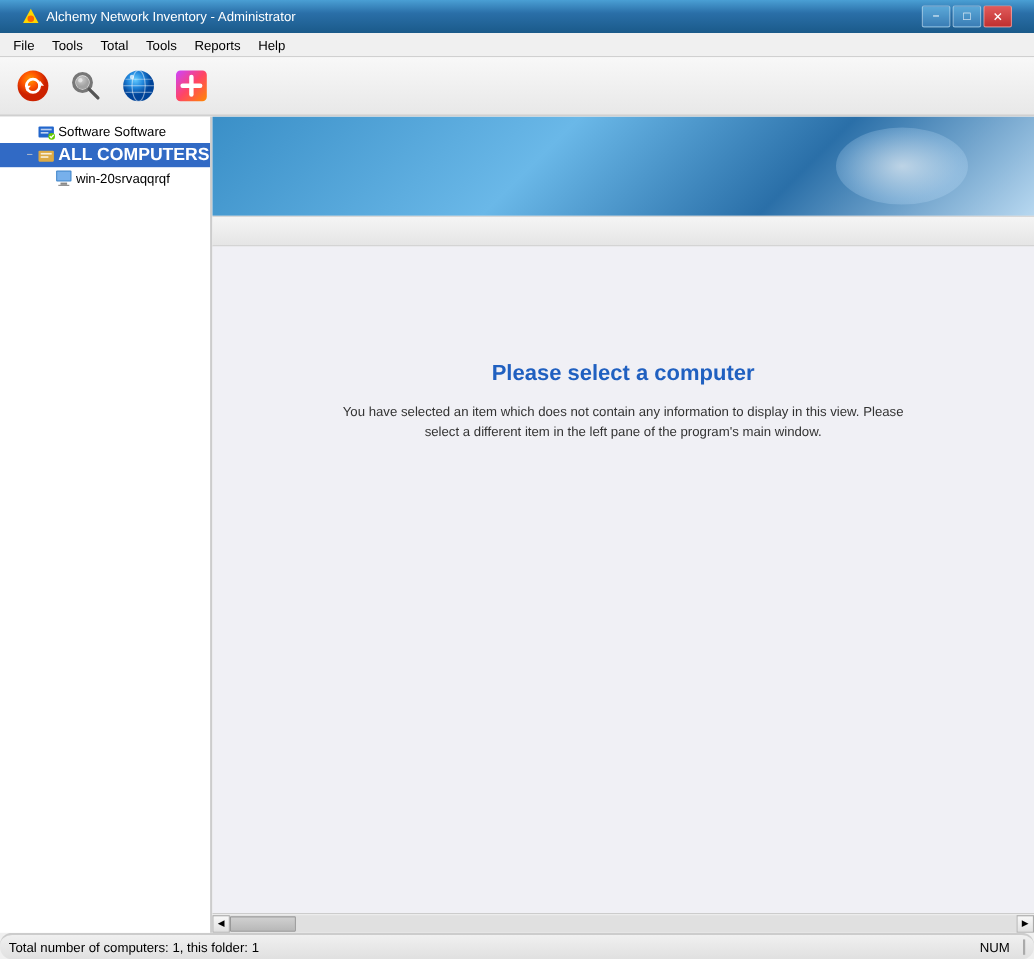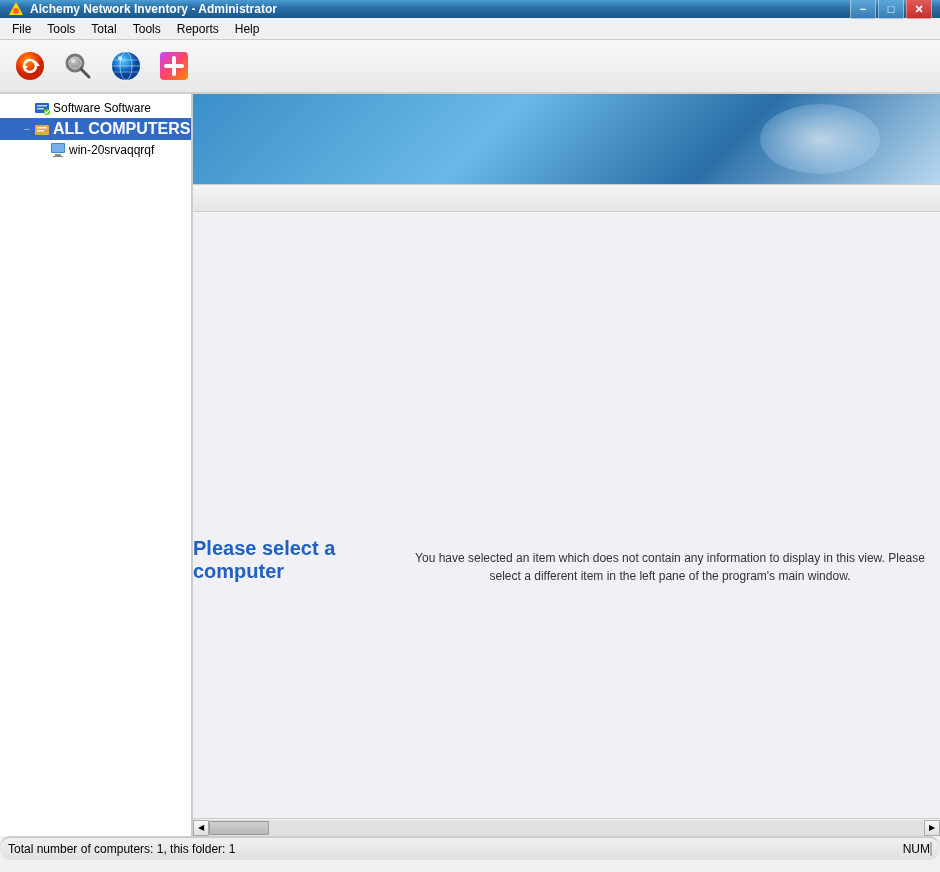--- a/index.html
+++ b/index.html
@@ -8,28 +8,27 @@
       font-size: 12px;
       background: #f0f0f0;
       width: 940px;
       height: 872px;
       overflow: hidden;
     }
 
     
     .title-bar {
       background: linear-gradient(to bottom, #4a9fd4 0%, #2a6fa8 40%, #1a5a8a 100%);
-      height: 18px;
+      height: 30px;
       display: flex;
       align-items: center;
       justify-content: space-between;
-      padding: 0 8px;
+      padding: 0 20px;
       color: white;
       font-size: 12px;
-      font-weight: bold;
     }
     .title-bar-left {
       display: flex;
       align-items: center;
       gap: 6px;
     }
     .title-icon {
       width: 16px;
       height: 16px;
     }
@@ -188,21 +187,21 @@
       border-bottom: 1px solid #ccc;
       border-top: 1px solid #d0d0d0;
       flex-shrink: 0;
     }
 
     
     .content-body {
       flex: 1;
       background: #f0f0f5;
       display: flex;
-      flex-direction: row;
+      flex-direction: column;
       align-items: center;
       justify-content: flex-start;
       padding-top: 104px;
       overflow: hidden;
     }
 
     .select-computer-title {
       color: #2060c0;
       font-size: 20px;
       font-weight: bold;
@@ -275,20 +274,21 @@
       align-items: center;
       justify-content: space-between;
       padding: 0 8px;
       font-size: 12px;
       color: #000;
       border-radius: 11px;
     }
     .status-right {
       display: flex;
       align-items: flex-end;
+      gap: 12px;
     }
     .status-num {
       font-size: 12px;
       color: #000;
     }
     .status-border-right {
       width: 2px;
       height: 14px;
       background: #aaa;
     }

